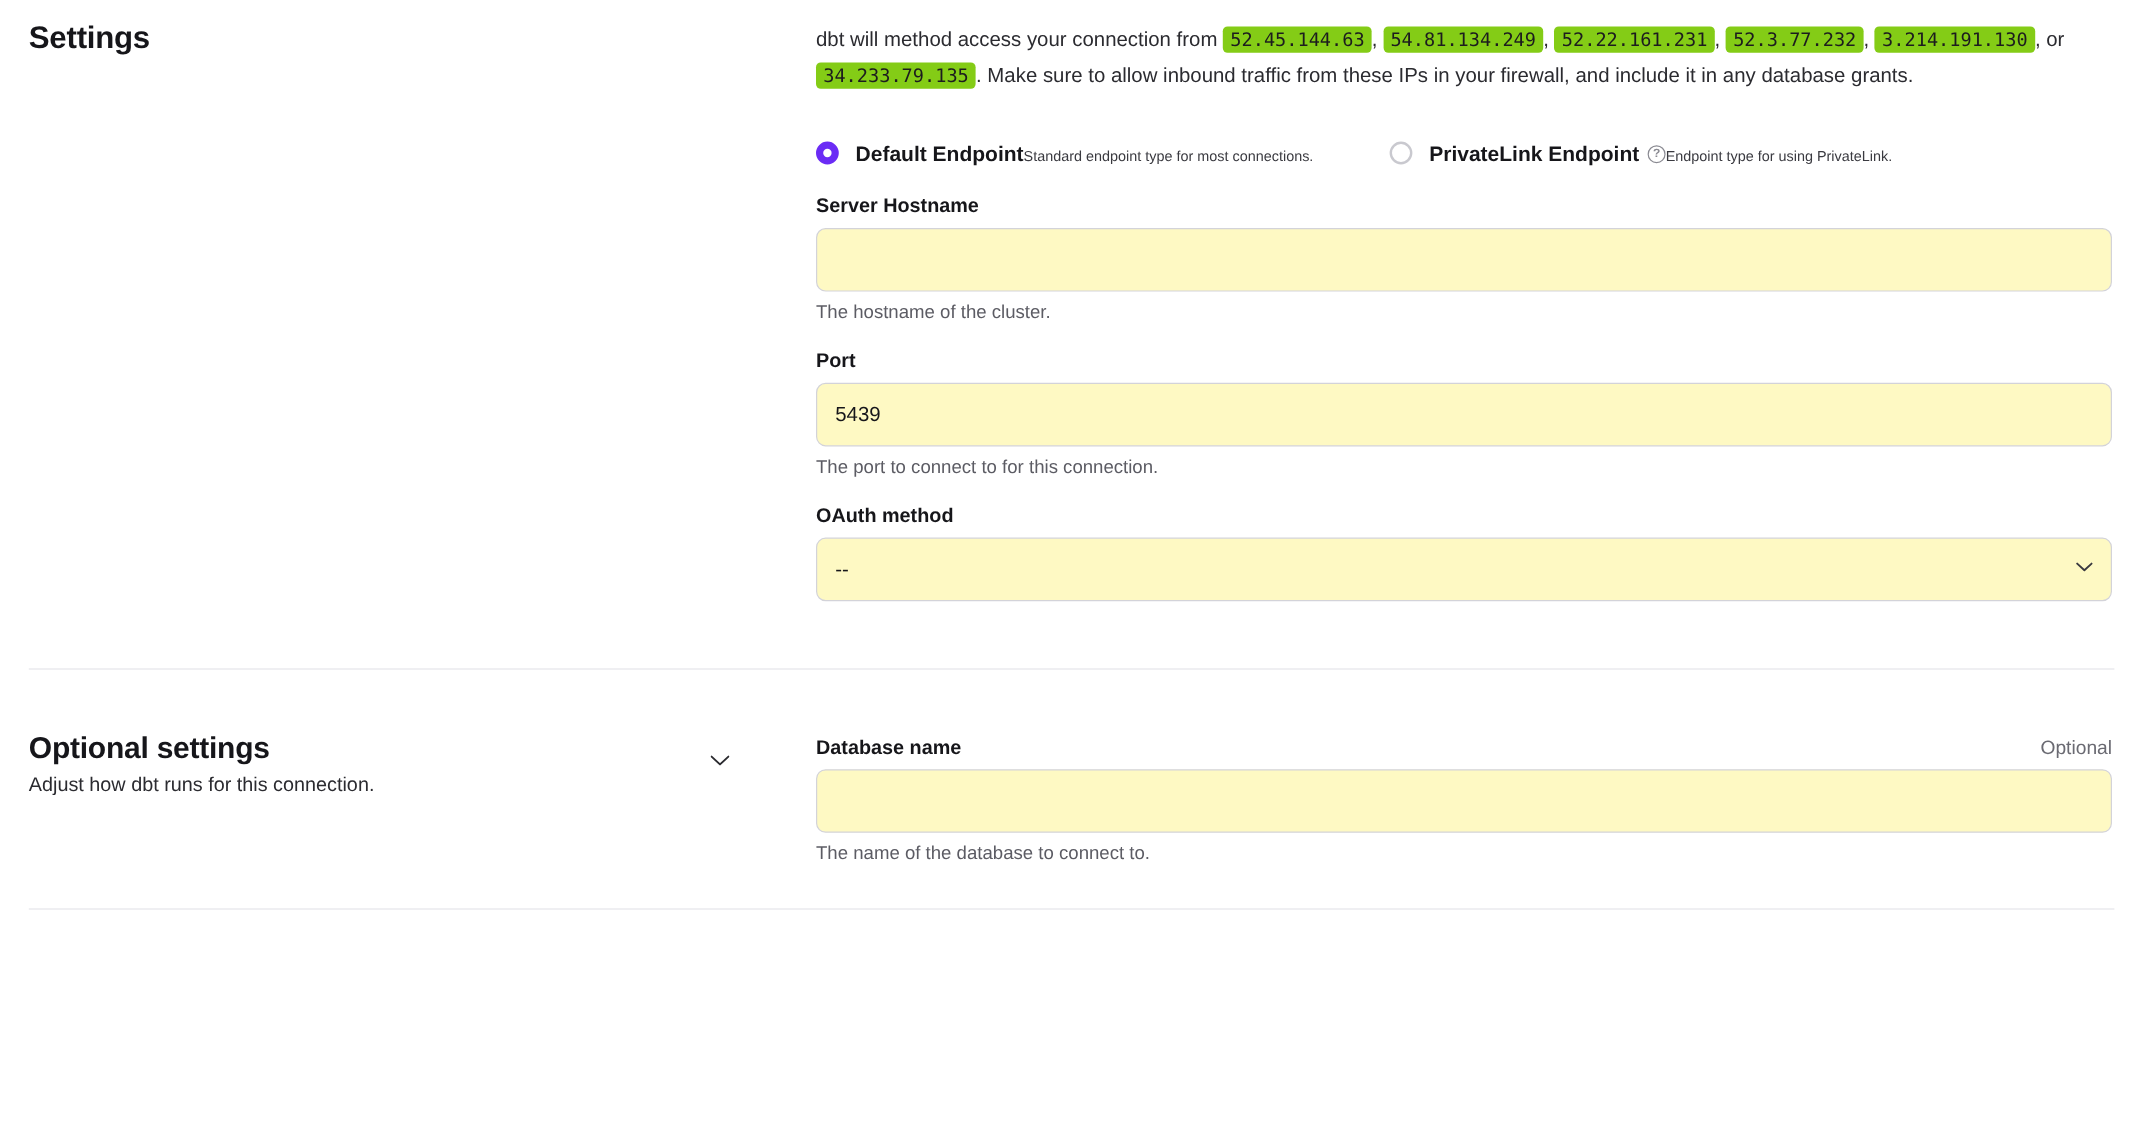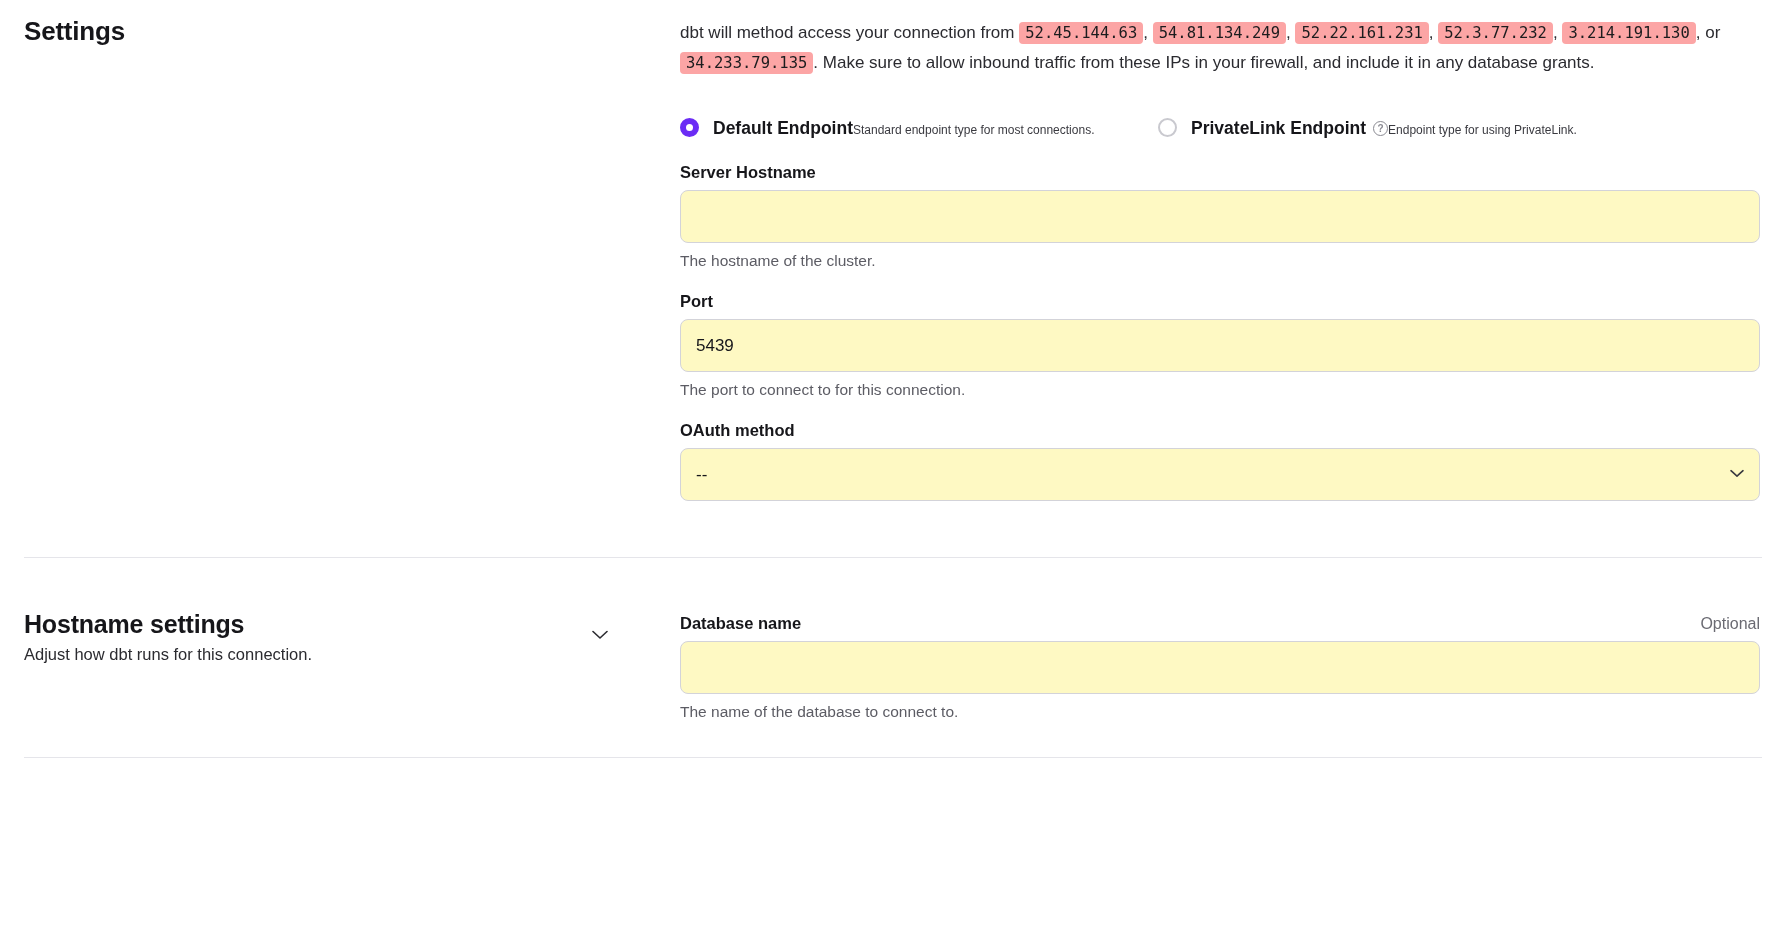--- a/index.html
+++ b/index.html
@@ -49,21 +49,21 @@
   .ip-paragraph {
     font-size: 17px;
     line-height: 30px;
     color: #2b2b30;
     margin: 0;
     max-width: 1065px;
   }
   .code-chip {
     font-family: "DejaVu Sans Mono", monospace;
     font-size: 15.5px;
-    background: #fca5a5;
+    background: #84cc16;
     border-radius: 4px;
     padding: 2px 6px;
     color: #1c1c1e;
     white-space: nowrap;
   }
 
   
   .endpoint-row {
     display: flex;
     margin-top: 36px;
@@ -310,21 +310,21 @@
       </div>
 
     </div>
   </div>
 
   <div class="divider"></div>
 
   <div class="section2">
 
     <div class="opt-left">
-      <h2 class="opt-title">Hostname settings</h2>
+      <h2 class="opt-title">Optional settings</h2>
       <div class="opt-sub">Adjust how dbt runs for this connection.</div>
       <span class="opt-chevron">
         <svg width="16" height="10" viewBox="0 0 16 10" fill="none" xmlns="http://www.w3.org/2000/svg">
           <path d="M1 1.5L8 8L15 1.5" stroke="#2b2b30" stroke-width="1.6" stroke-linecap="round" stroke-linejoin="round"></path>
         </svg>
       </span>
     </div>
 
     <div class="opt-right">
       <div class="field" style="margin-top:0">

